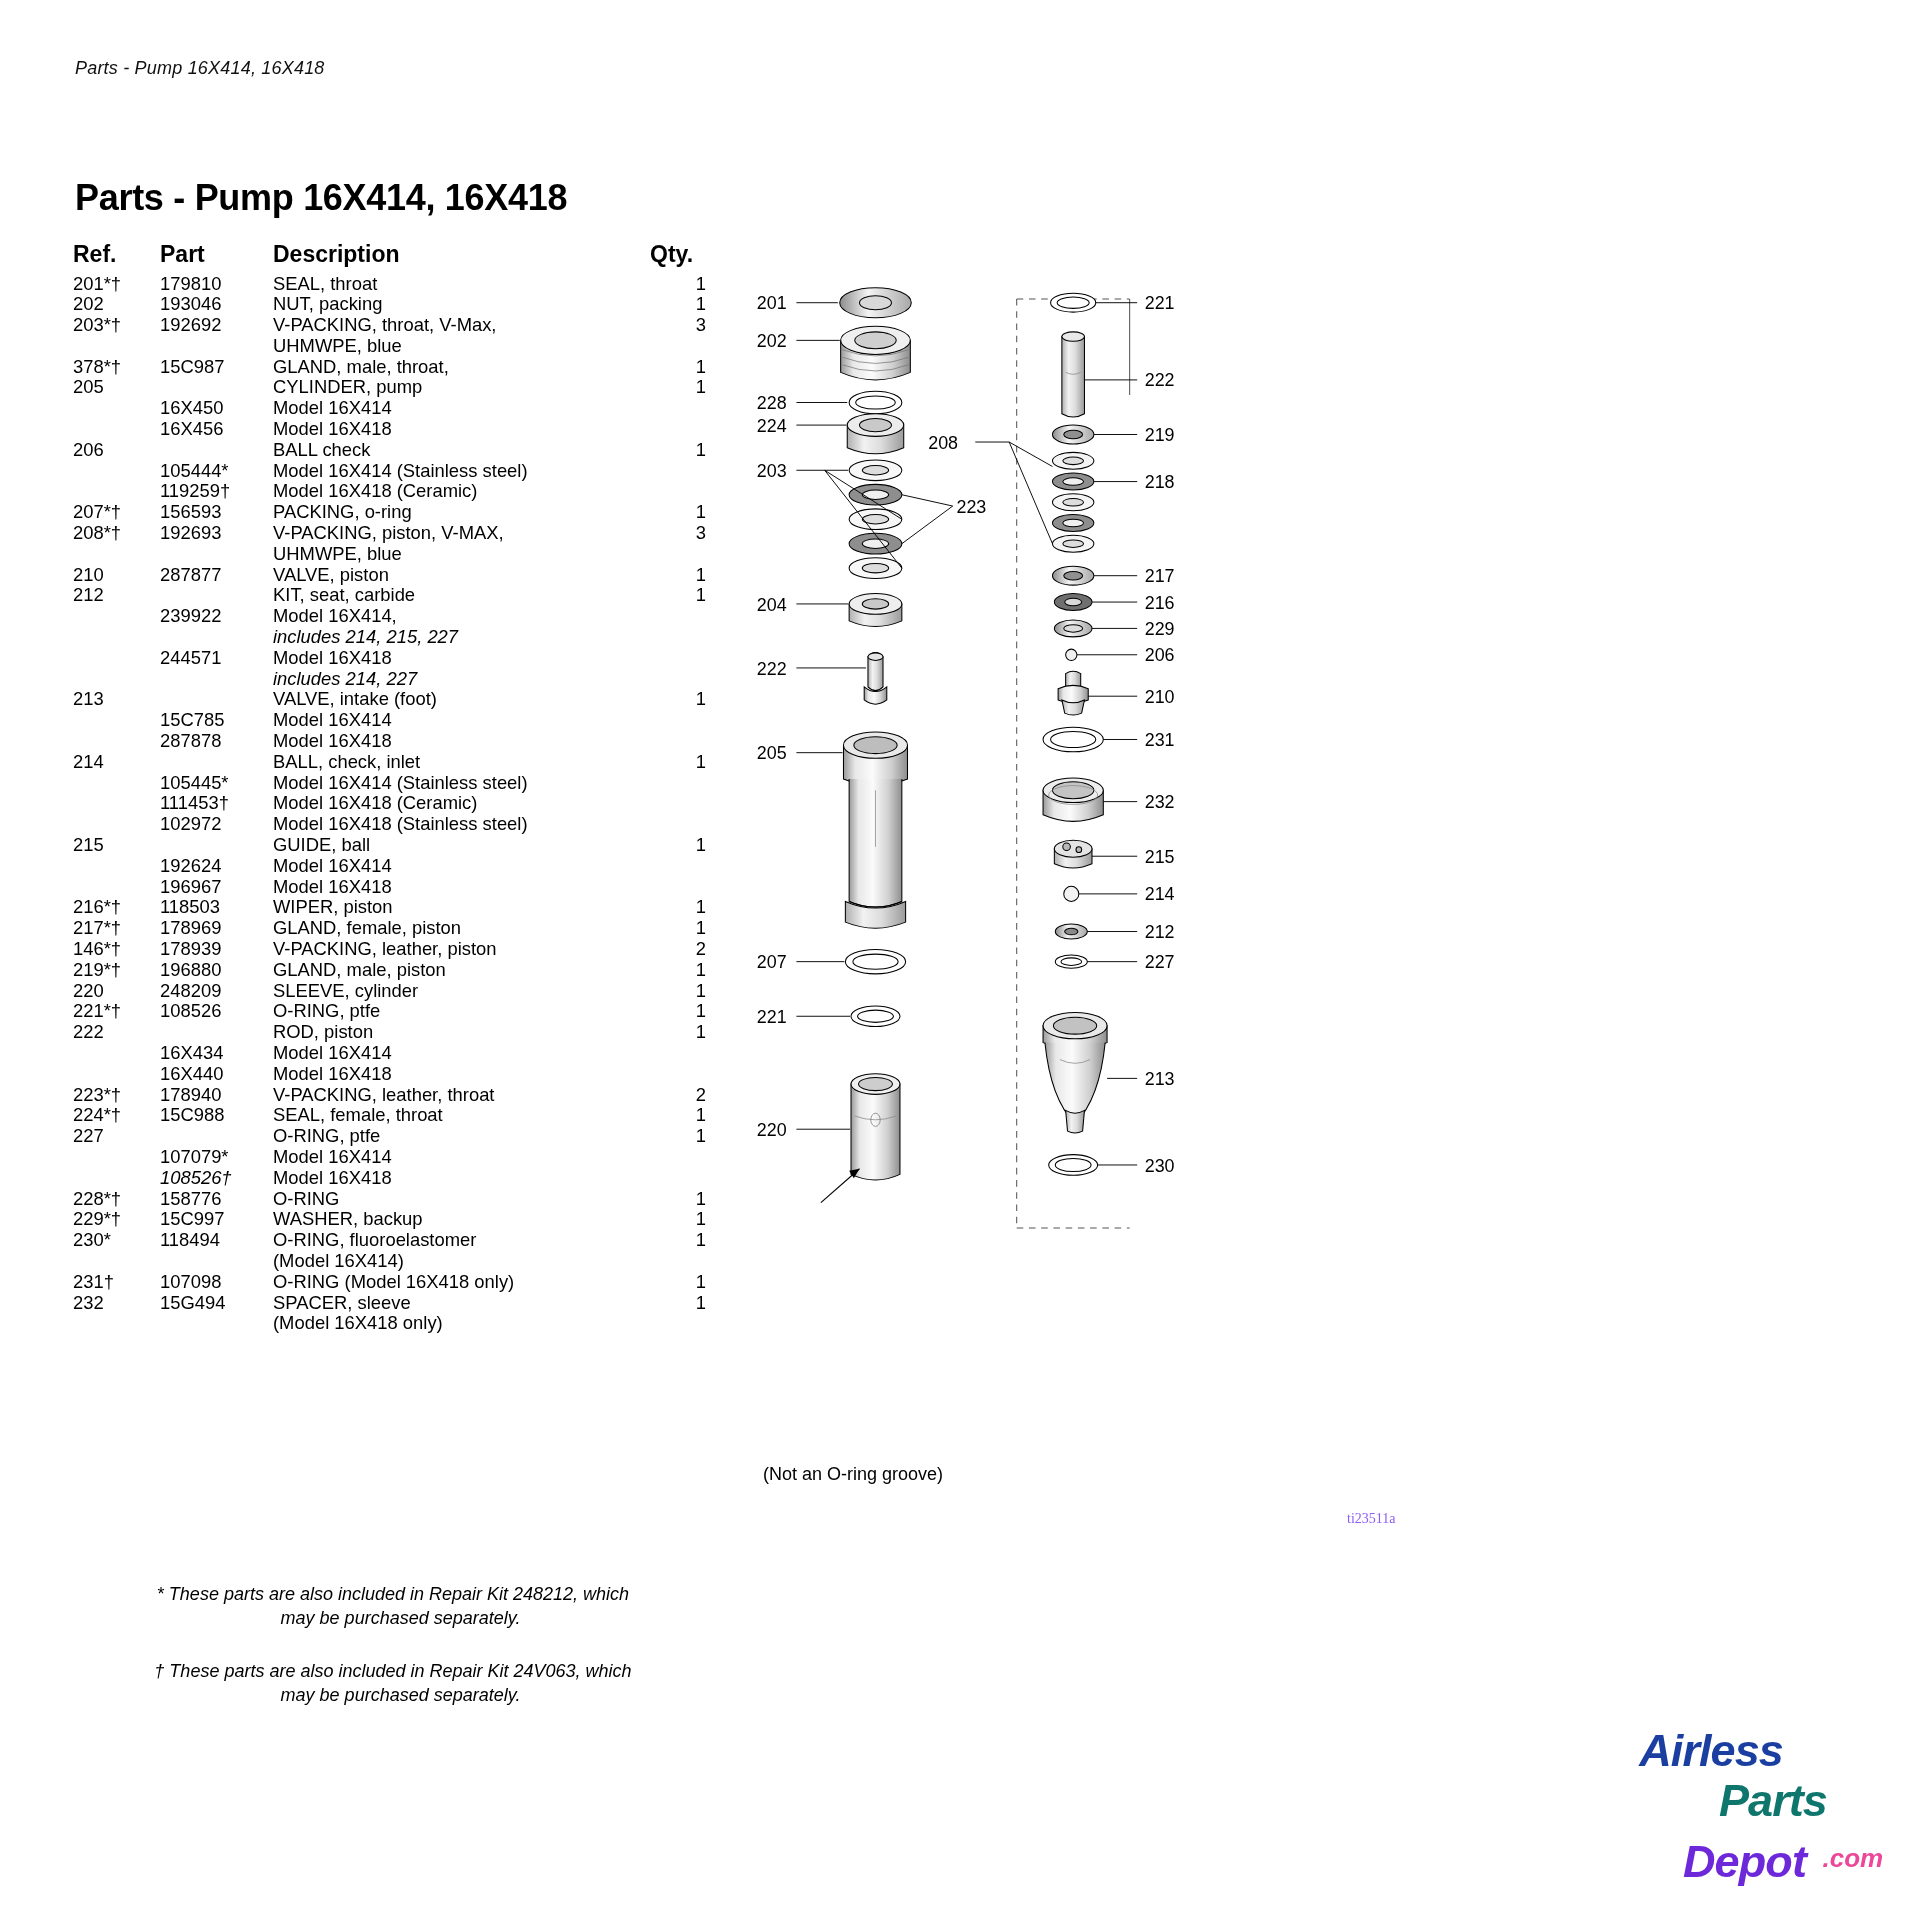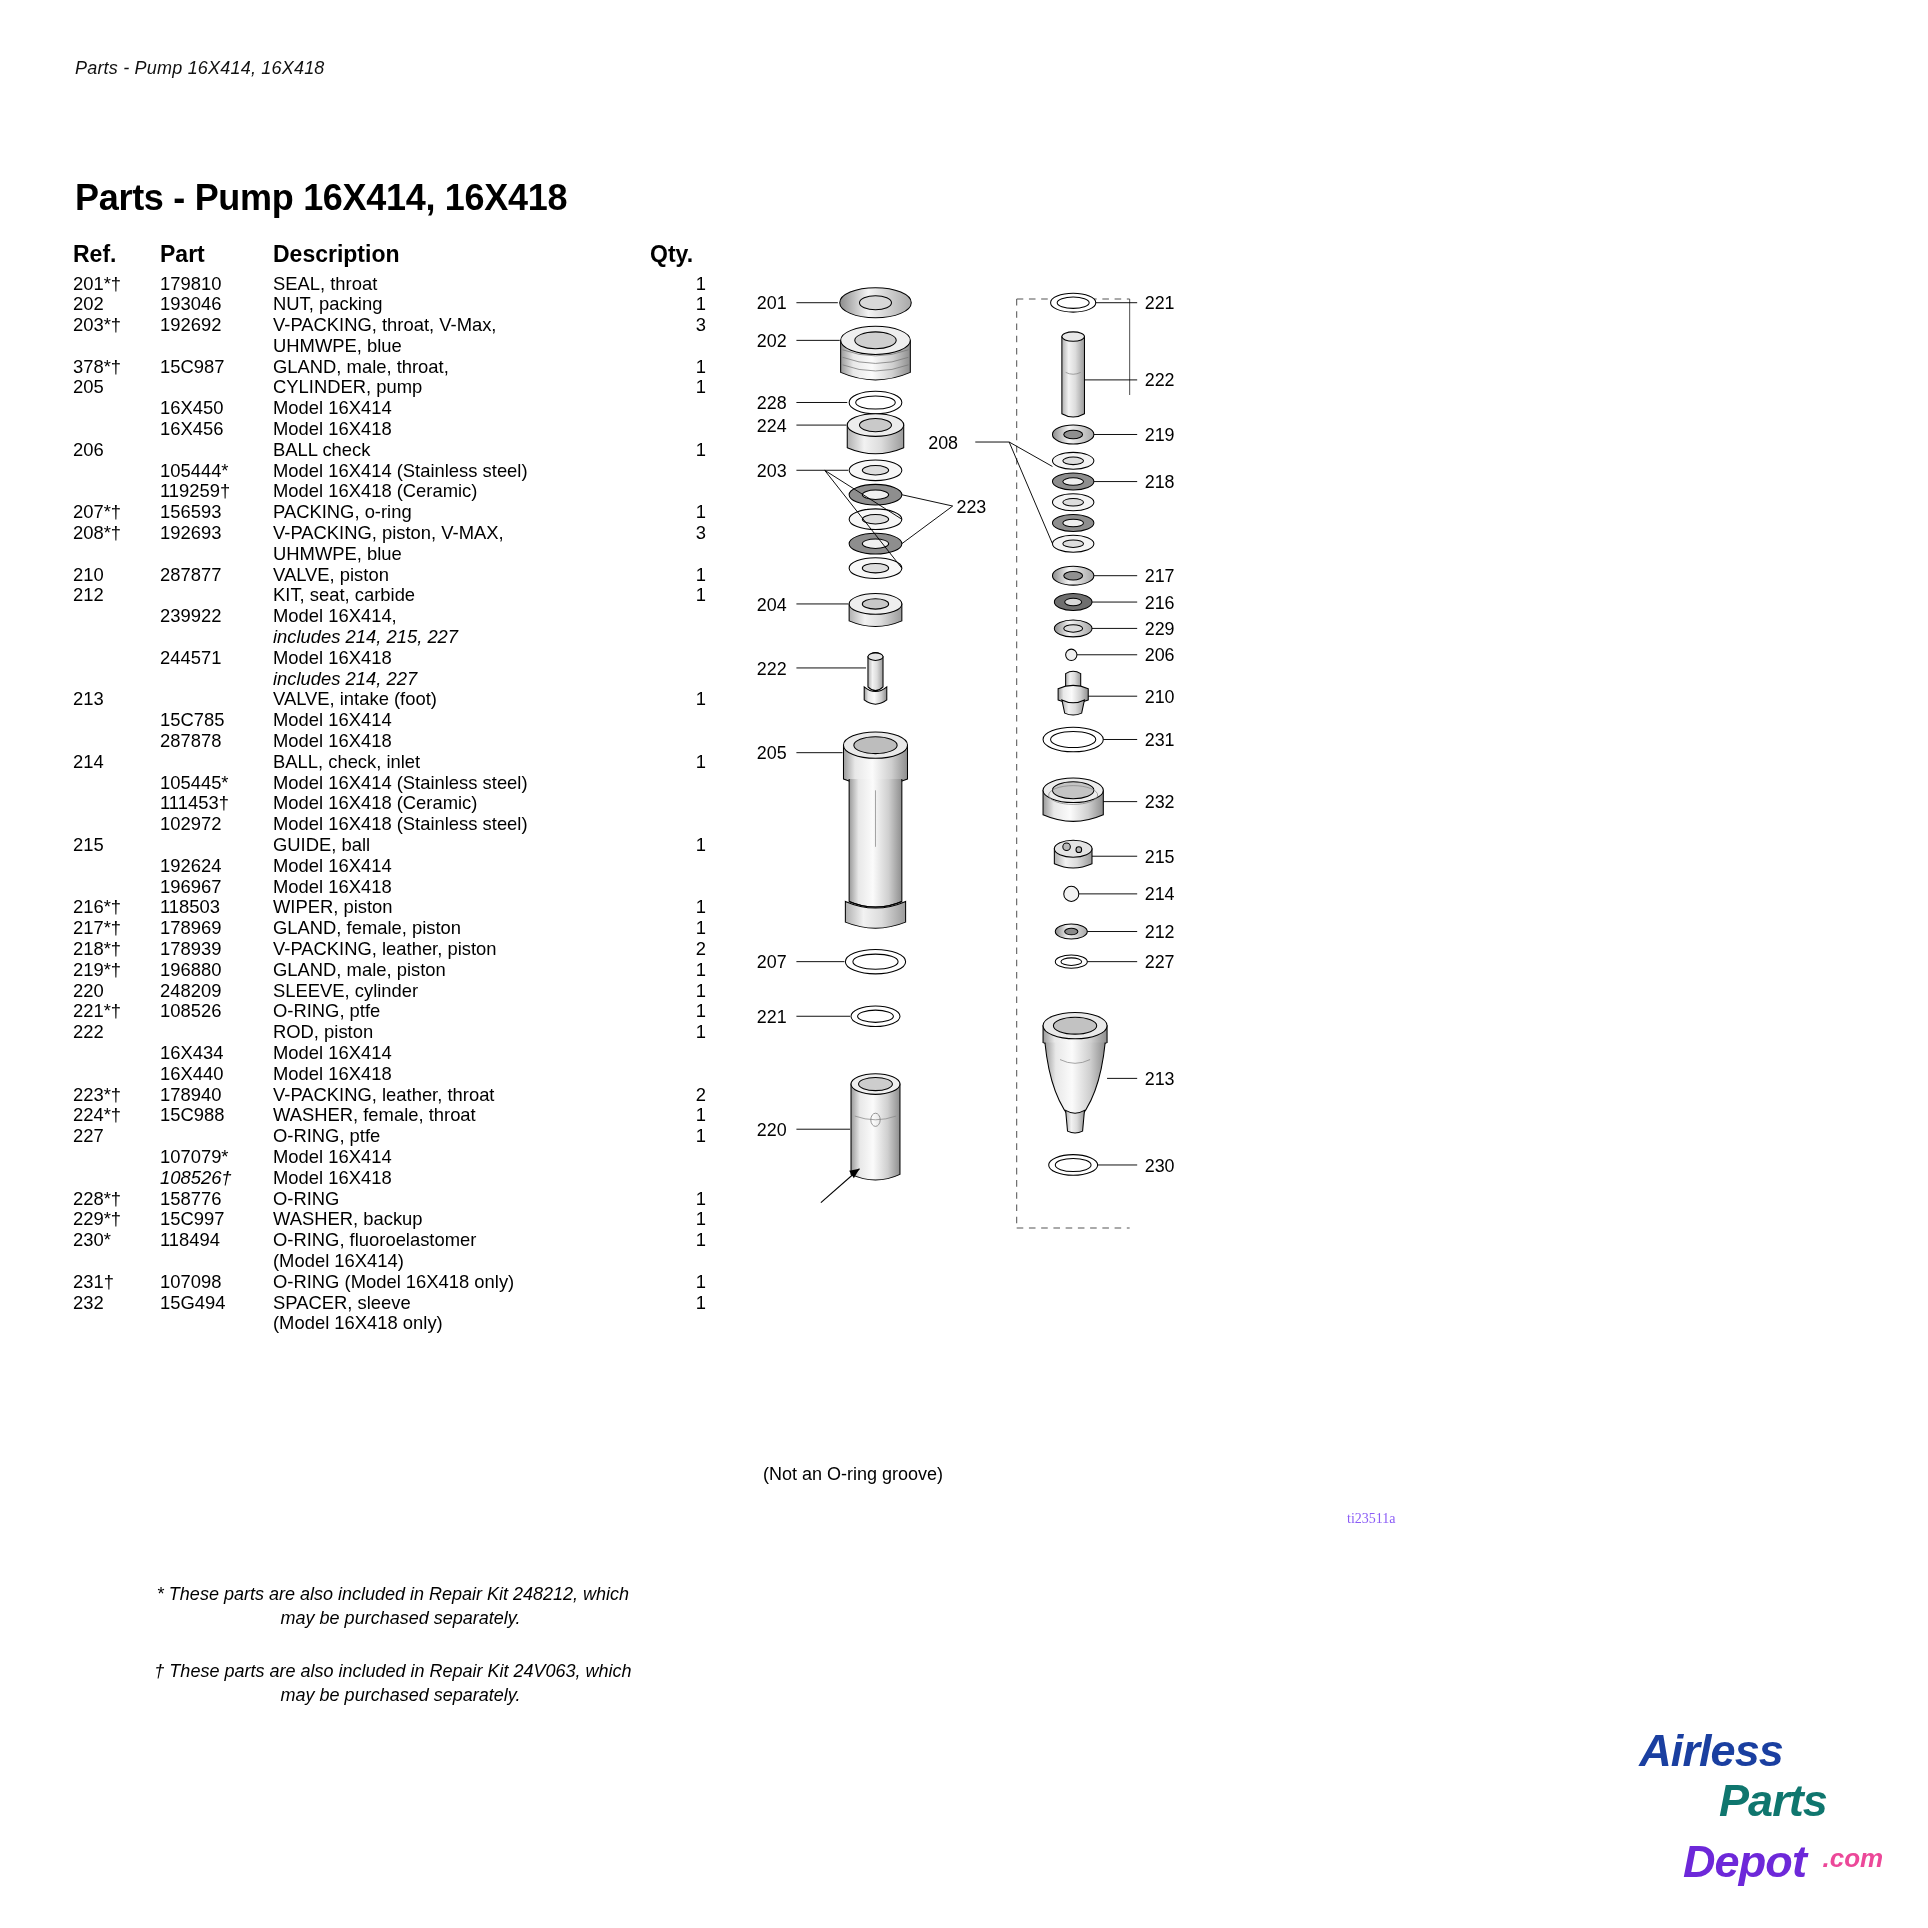--- a/index.html
+++ b/index.html
@@ -356,21 +356,21 @@
             <td class="col-desc">WIPER, piston</td>
             <td class="col-qty">1</td>
           </tr>
           <tr>
             <td class="col-ref">217*†</td>
             <td class="col-part">178969</td>
             <td class="col-desc">GLAND, female, piston</td>
             <td class="col-qty">1</td>
           </tr>
           <tr>
-            <td class="col-ref">218*†</td>
+            <td class="col-ref">146*†</td>
             <td class="col-part">178939</td>
             <td class="col-desc">V-PACKING, leather, piston</td>
             <td class="col-qty">2</td>
           </tr>
           <tr>
             <td class="col-ref">219*†</td>
             <td class="col-part">196880</td>
             <td class="col-desc">GLAND, male, piston</td>
             <td class="col-qty">1</td>
           </tr>
@@ -406,21 +406,21 @@
           </tr>
           <tr>
             <td class="col-ref">223*†</td>
             <td class="col-part">178940</td>
             <td class="col-desc">V-PACKING, leather, throat</td>
             <td class="col-qty">2</td>
           </tr>
           <tr>
             <td class="col-ref">224*†</td>
             <td class="col-part">15C988</td>
-            <td class="col-desc">WASHER, female, throat</td>
+            <td class="col-desc">SEAL, female, throat</td>
             <td class="col-qty">1</td>
           </tr>
           <tr>
             <td class="col-ref">227</td>
             <td class="col-part"></td>
             <td class="col-desc">O-RING, ptfe</td>
             <td class="col-qty">1</td>
           </tr>
           <tr>
             <td class="col-ref"></td>

